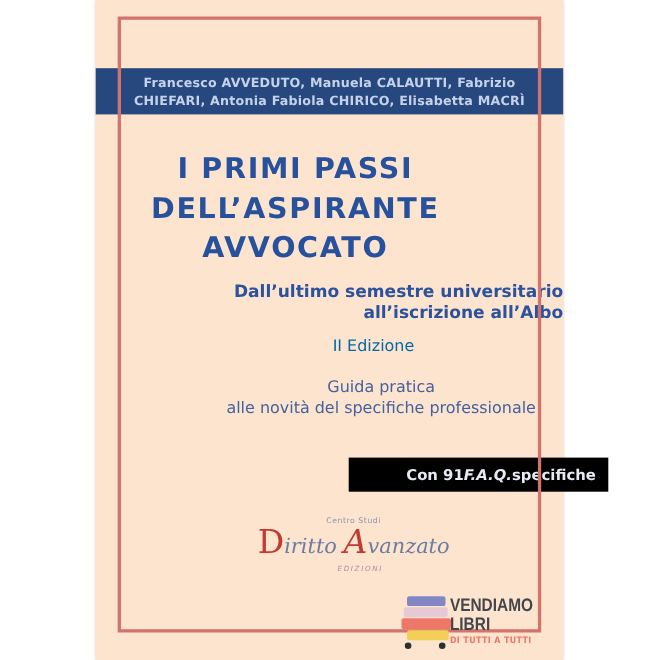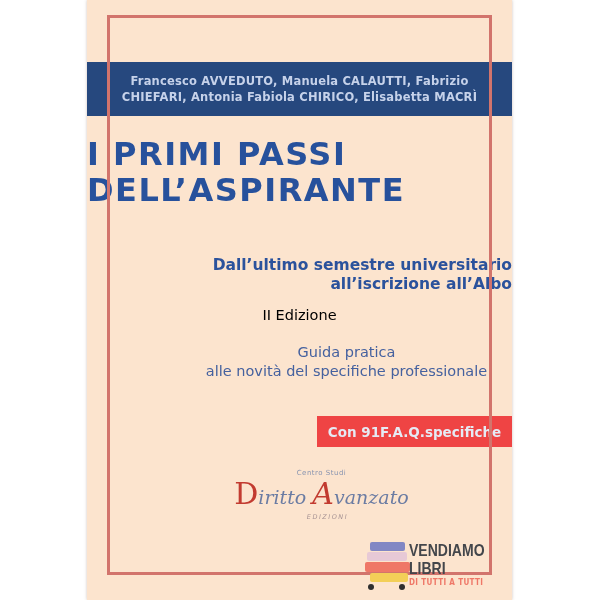--- a/index.html
+++ b/index.html
@@ -12,51 +12,51 @@
     position:absolute;left:87px;top:0;width:425px;height:600px;
     background:#fce4ce;
     box-shadow:0 0 3px rgba(120,90,70,.35);
   }
   .frame{
     position:absolute;left:107px;top:15px;width:385px;height:560px;
     border:3px solid #d2746c;box-sizing:border-box;
     z-index:5;pointer-events:none;
   }
   .authors-bar{
-    position:absolute;left:87px;top:62px;width:425px;height:54px;
+    position:absolute;left:87px;top:62px;width:425px;height:42px;
     background:#26487e;z-index:2;
     display:flex;flex-direction:column;justify-content:center;
     text-align:center;color:#c6d2ea;
     font-size:11.5px;font-weight:bold;line-height:16px;letter-spacing:.2px;
   }
   .title{
     position:absolute;left:87px;top:136px;width:363px;z-index:2;
-    text-align:left;color:#27519c;font-weight:bold;
-    font-size:32px;line-height:36px;letter-spacing:1.5px;
+    text-align:center;color:#27519c;font-weight:bold;
+    font-size:26px;line-height:36px;letter-spacing:1.5px;
   }
   .subtitle{
     position:absolute;left:87px;top:256px;width:425px;z-index:2;
     text-align:right;color:#2b529c;font-weight:bold;
     font-size:15.5px;line-height:19px;
   }
   .edition{
     position:absolute;left:87px;top:307px;width:425px;z-index:2;
-    text-align:center;color:#000000;font-size:14.5px;
+    text-align:center;color:#0369a1;font-size:14.5px;padding-left:40px;
   }
   .description{
     position:absolute;left:87px;top:343px;width:425px;z-index:2;
     text-align:center;color:#45619f;font-size:14.5px;line-height:18.5px;padding-left:47px;
   }
   .badge{
     position:absolute;left:317px;top:416px;width:195px;height:31px;
     background:#26487e;z-index:2;
     display:flex;align-items:center;justify-content:center;
     color:#e5eaf4;font-size:13.5px;font-weight:bold;
   }
-  .badge .faq{margin:0 0;}
+  .badge .faq{font-style:italic;margin:0 0;}
   .publisher{
     position:absolute;left:87px;top:469px;width:469px;z-index:2;text-align:center;
   }
   .centro-studi{font-size:7px;color:#8894b0;letter-spacing:.5px;}
   .pub-name{
     margin-top:2px;font-family:"DejaVu Serif","Liberation Serif",serif;
     color:#6b7ca3;font-size:19px;font-style:italic;line-height:30px;
   }
   .pub-name .initial{font-size:30px;color:#c23b30;}
   .pub-name .initial.upright{font-style:normal;}
@@ -91,35 +91,36 @@
 <div class="frame" style="border-color: rgb(210, 116, 108);"></div>
 
 <div class="authors-bar" style="background: rgb(38, 72, 126);">
   <div>Francesco AVVEDUTO, Manuela CALAUTTI, Fabrizio</div>
   <div>CHIEFARI, Antonia Fabiola CHIRICO, Elisabetta MACRÌ</div>
 </div>
 
 <div class="title" style="color: rgb(39, 81, 156);">
   <div>I PRIMI PASSI</div>
   <div>DELL’ASPIRANTE</div>
+  <div>AVVOCATO</div>
 </div>
 
 <div class="subtitle">
   <div>Dall’ultimo semestre universitario</div>
   <div>all’iscrizione all’Albo</div>
 </div>
 
 <div class="edition">II Edizione</div>
 
 <div class="description">
   <div>Guida pratica</div>
   <div>alle novità del specifiche professionale</div>
 </div>
 
-<div class="badge" style="background: #ef4444;">
+<div class="badge" style="background: #000000; padding-left: 41px;">
   <span>Con 91</span>
   <span class="faq">F.A.Q.</span>
   <span>specifiche</span>
 </div>
 
 <div class="publisher">
   <div class="centro-studi">Centro Studi</div>
   <div class="pub-name"><span class="initial upright">D</span><span>iritto </span><span class="initial">A</span><span>vanzato</span></div>
   <div class="edizioni">EDIZIONI</div>
 </div>

